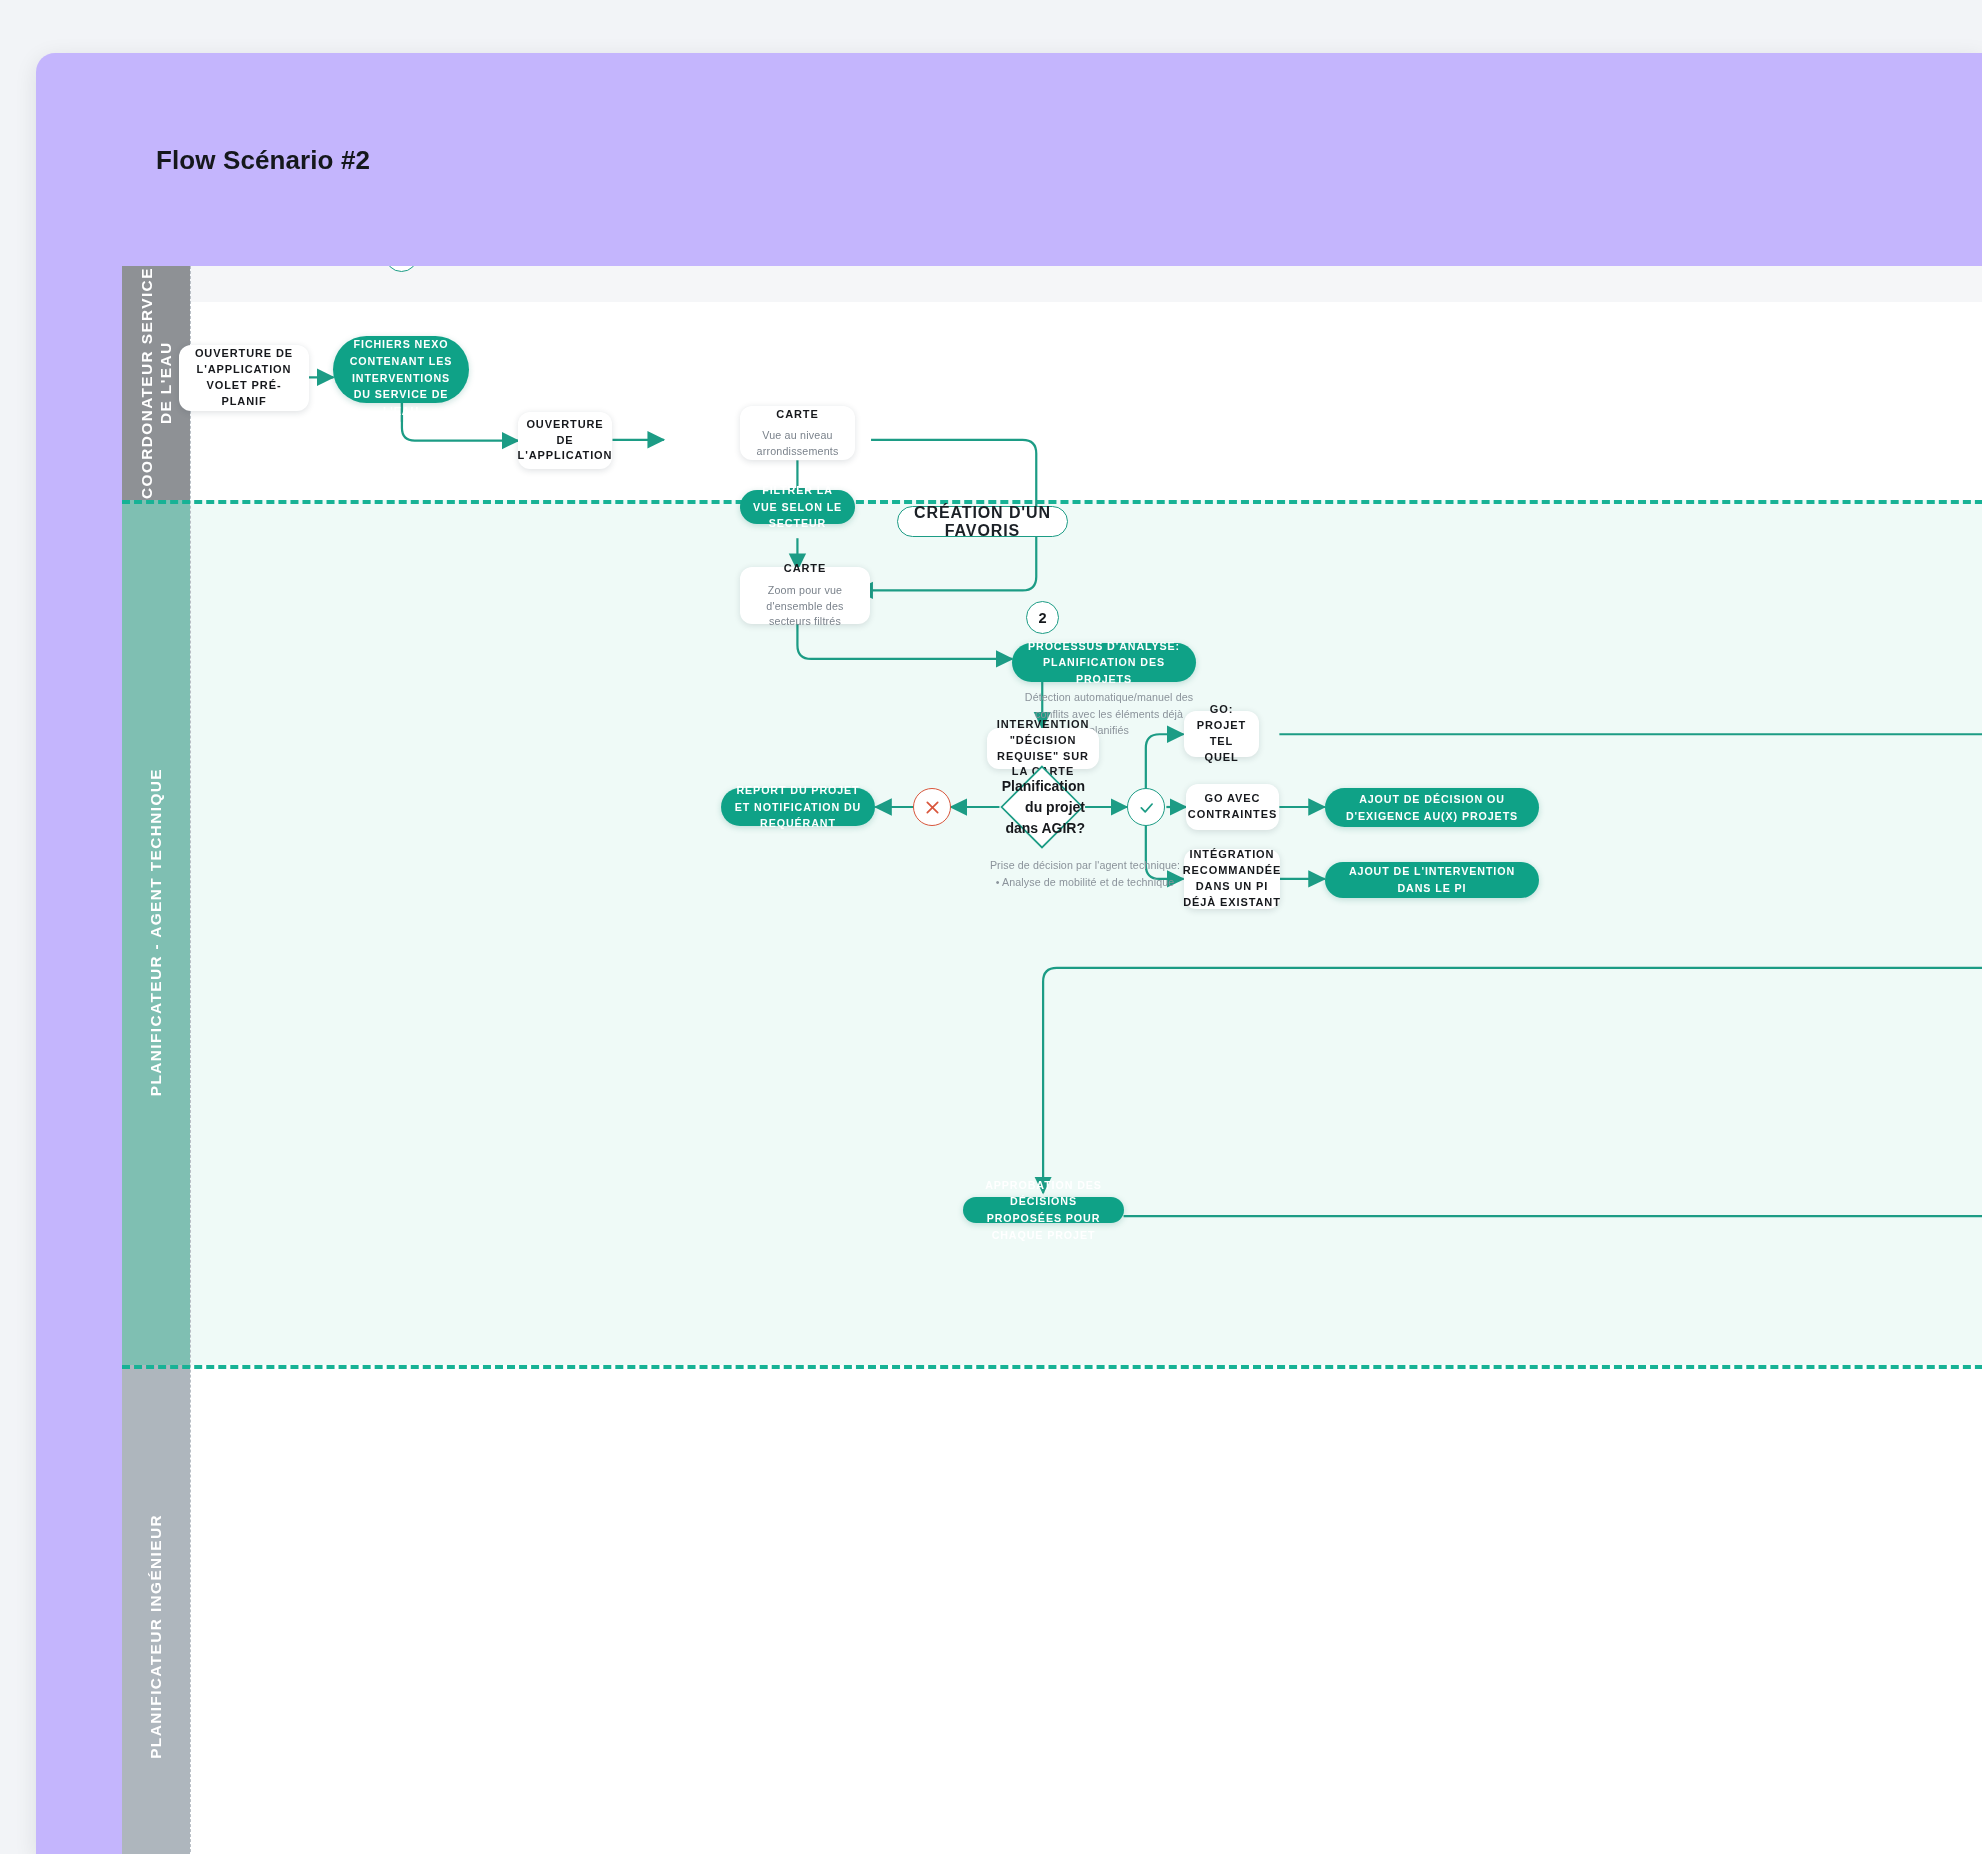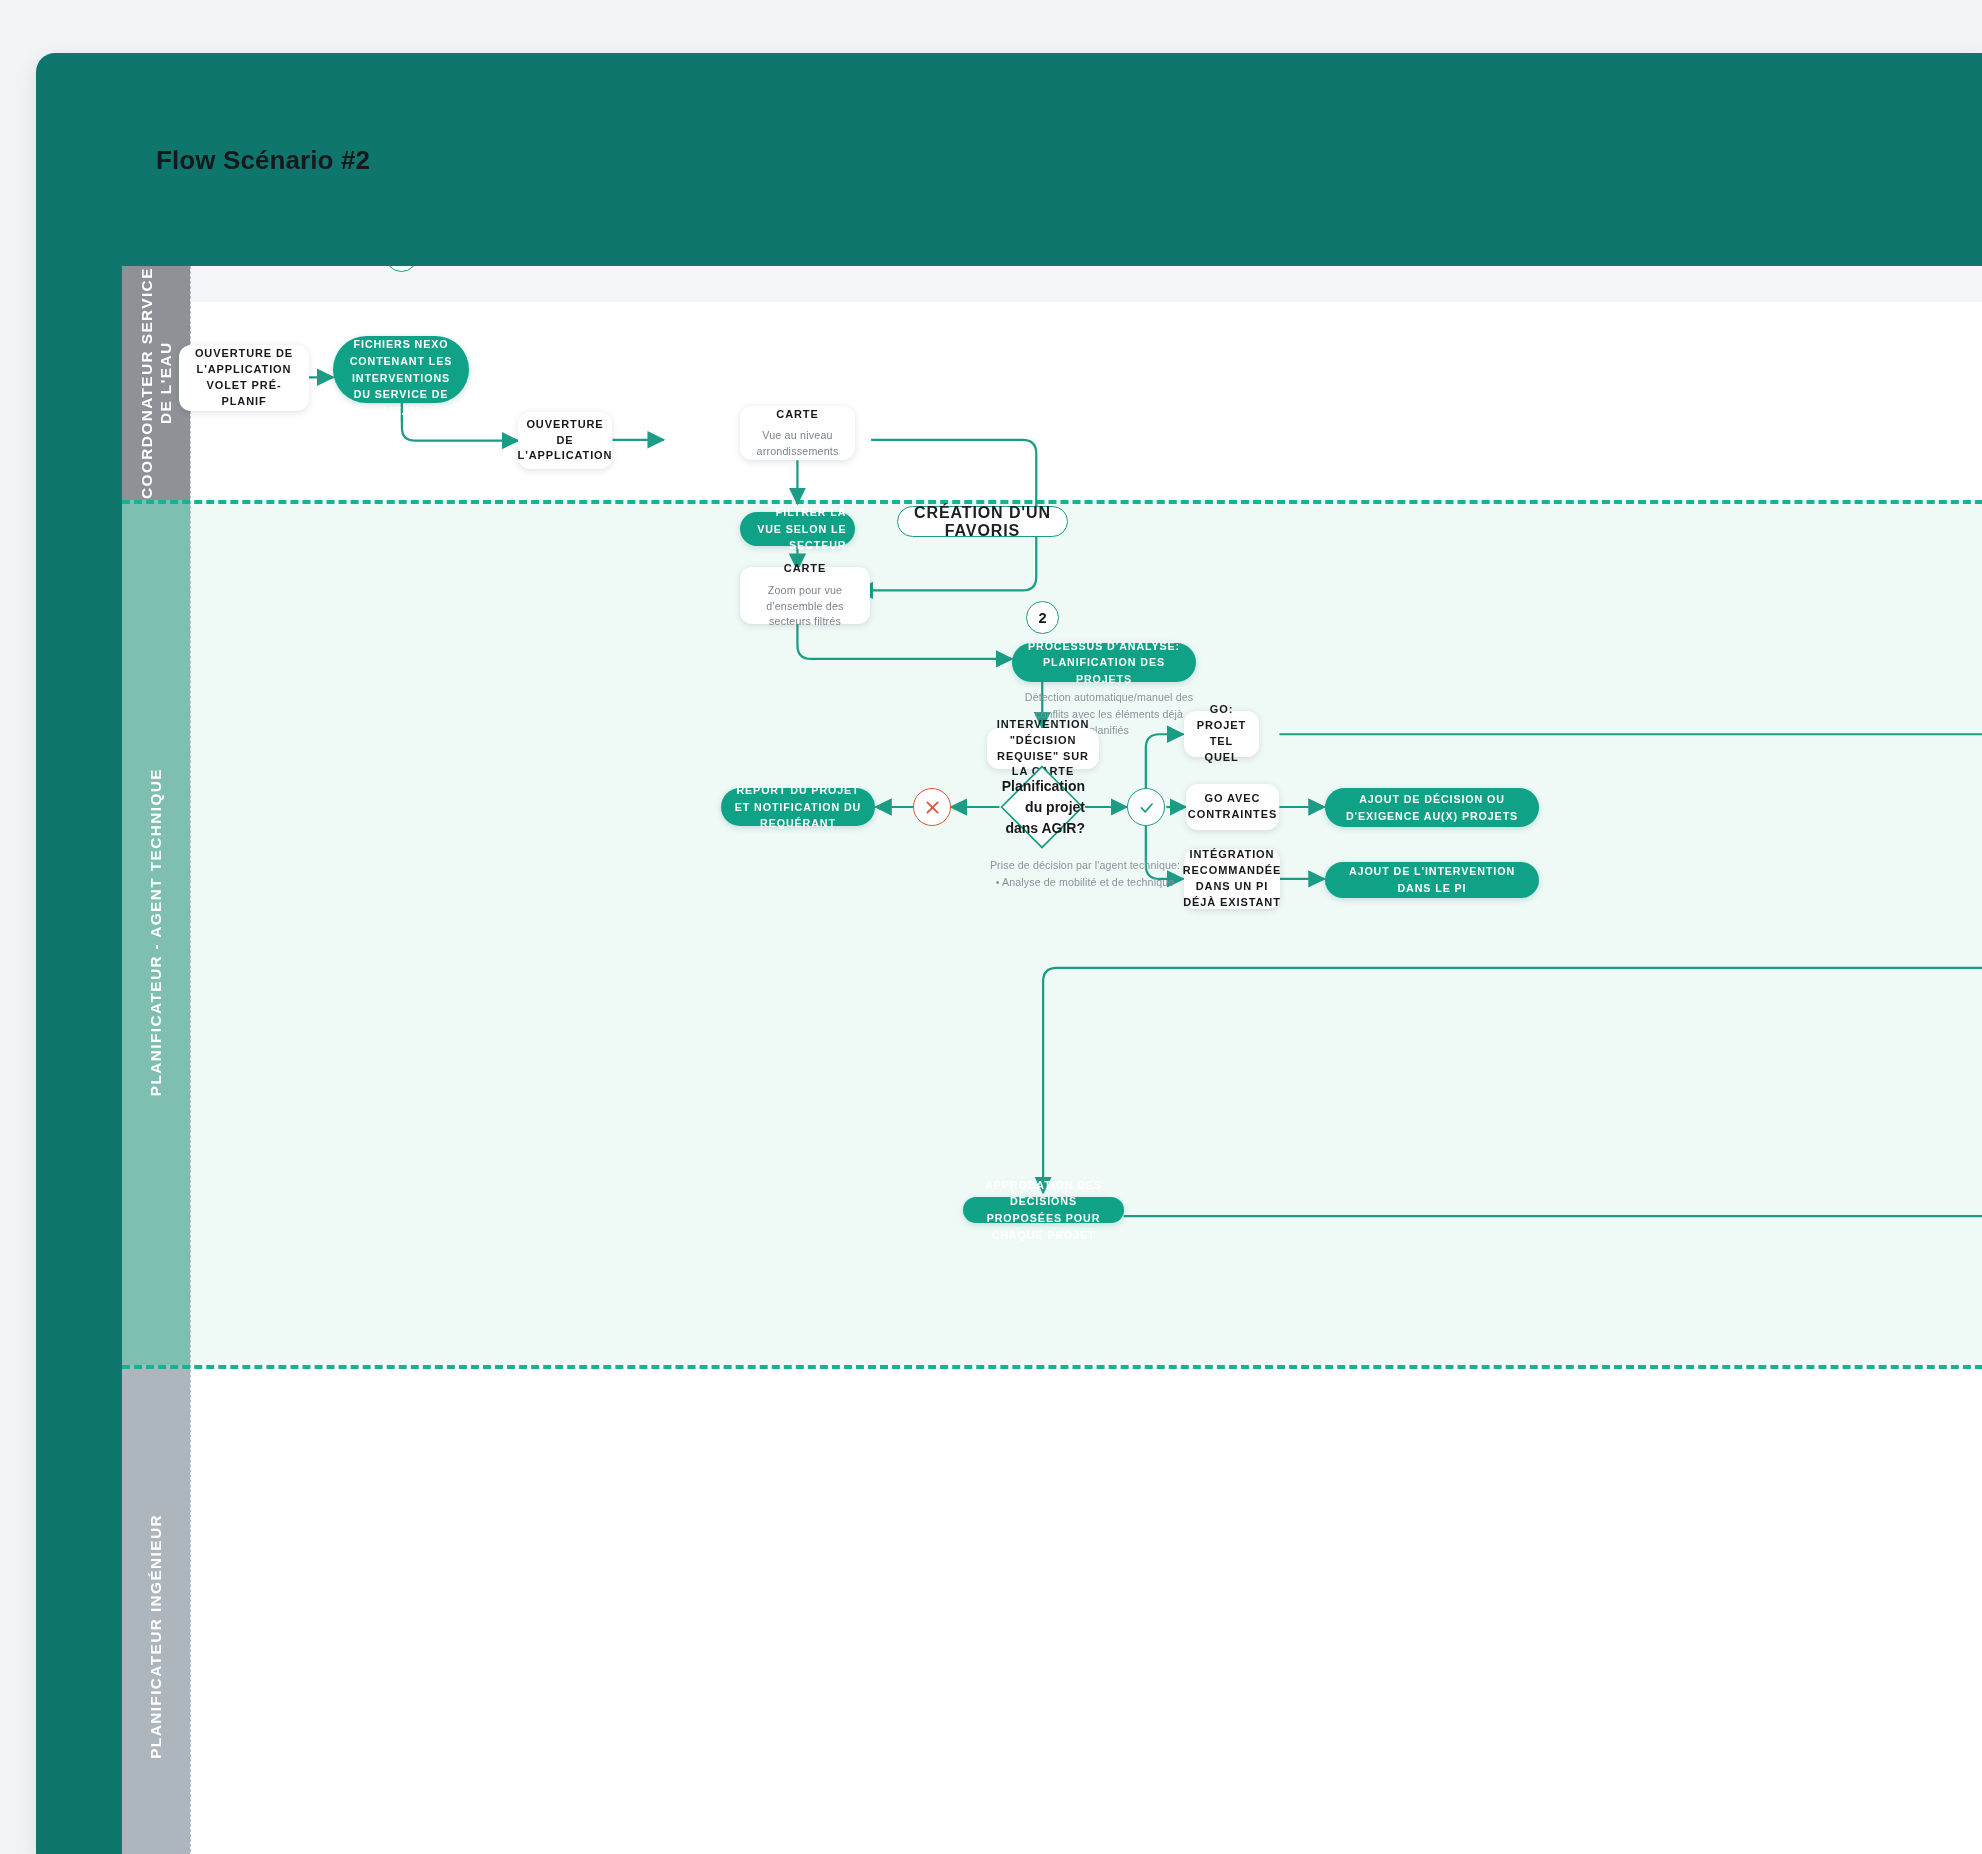--- a/index.html
+++ b/index.html
@@ -13,21 +13,21 @@
   #page {
     position: relative;
     width: 1983px; height: 1854px;
     background: #f2f4f7;
   }
   
   #card {
     position: absolute;
     left: 36px; top: 53px;
     width: 1947px; height: 1801px;
-    background: #0f766e;
+    background: #c4b5fd;
     border-radius: 19px 0 0 0;
     box-shadow: 0 5.1px 22px rgba(20,30,40,0.10);
     overflow: hidden;
   }
   
   #title-row {
     position: absolute;
     left: 120px; top: 92px;
     display: flex;
     align-items: baseline;
@@ -285,21 +285,21 @@
 
       <div class="node node-box" style="left:396px; top:146px; width:94px; height:57px; padding:0 8.6px;">
         <div class="t1">OUVERTURE DE L'APPLICATION</div>
       </div>
 
       <div class="node node-box" style="left:618px; top:140px; width:115px; height:54px; padding:0 8.6px;">
         <div class="t1">CARTE</div>
         <div class="t2">Vue au niveau arrondissements</div>
       </div>
 
-      <div class="node node-pill" style="left:618px; top:246px; width:115px; height:34px; padding:0 8.6px;text-align:right;">
+      <div class="node node-pill" style="left:618px; top:224px; width:115px; height:34px; padding:0 8.6px;">
         <div class="t1">FILTRER LA VUE SELON LE SECTEUR</div>
       </div>
 
       <div class="node node-pill-outline" style="left:775px; top:240px; width:171px; height:31px; padding:0 10.3px;">
         <div class="t1">CRÉATION D'UN FAVORIS</div>
       </div>
 
       <div class="node node-box" style="left:618px; top:301px; width:130px; height:57px; padding:0 8.6px;">
         <div class="t1">CARTE</div>
         <div class="t2">Zoom pour vue d'ensemble des secteurs filtrés</div>

